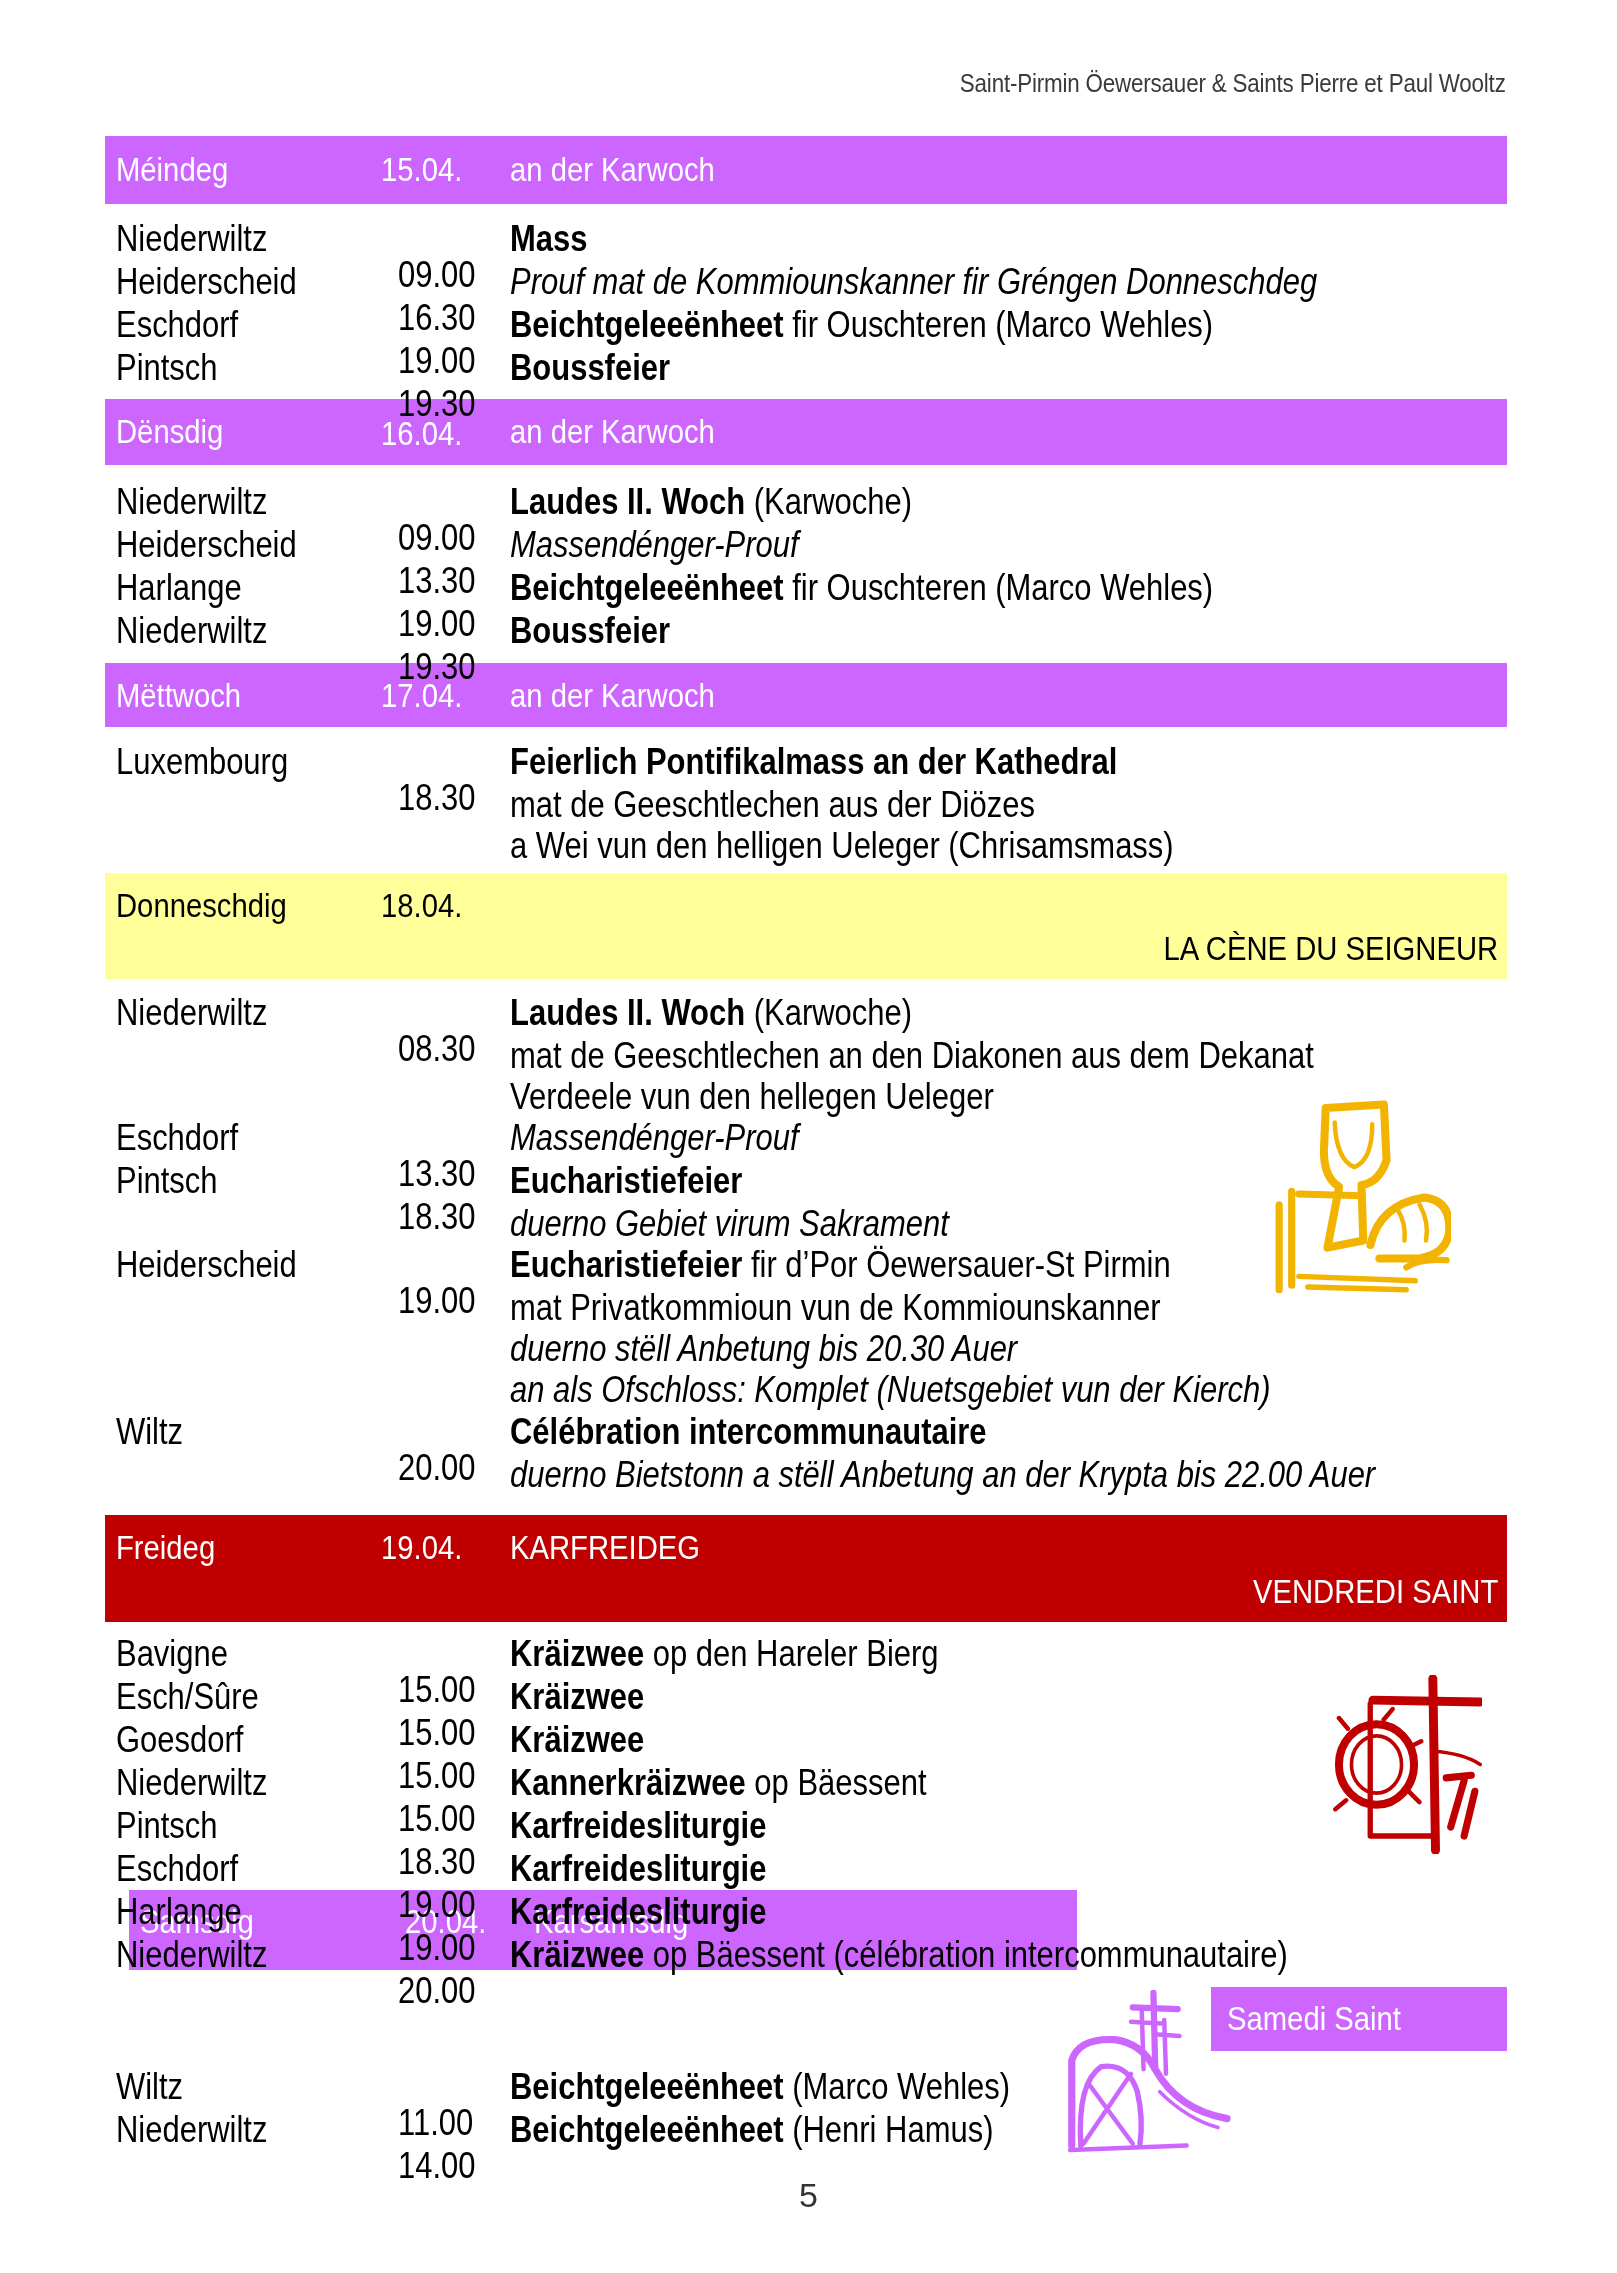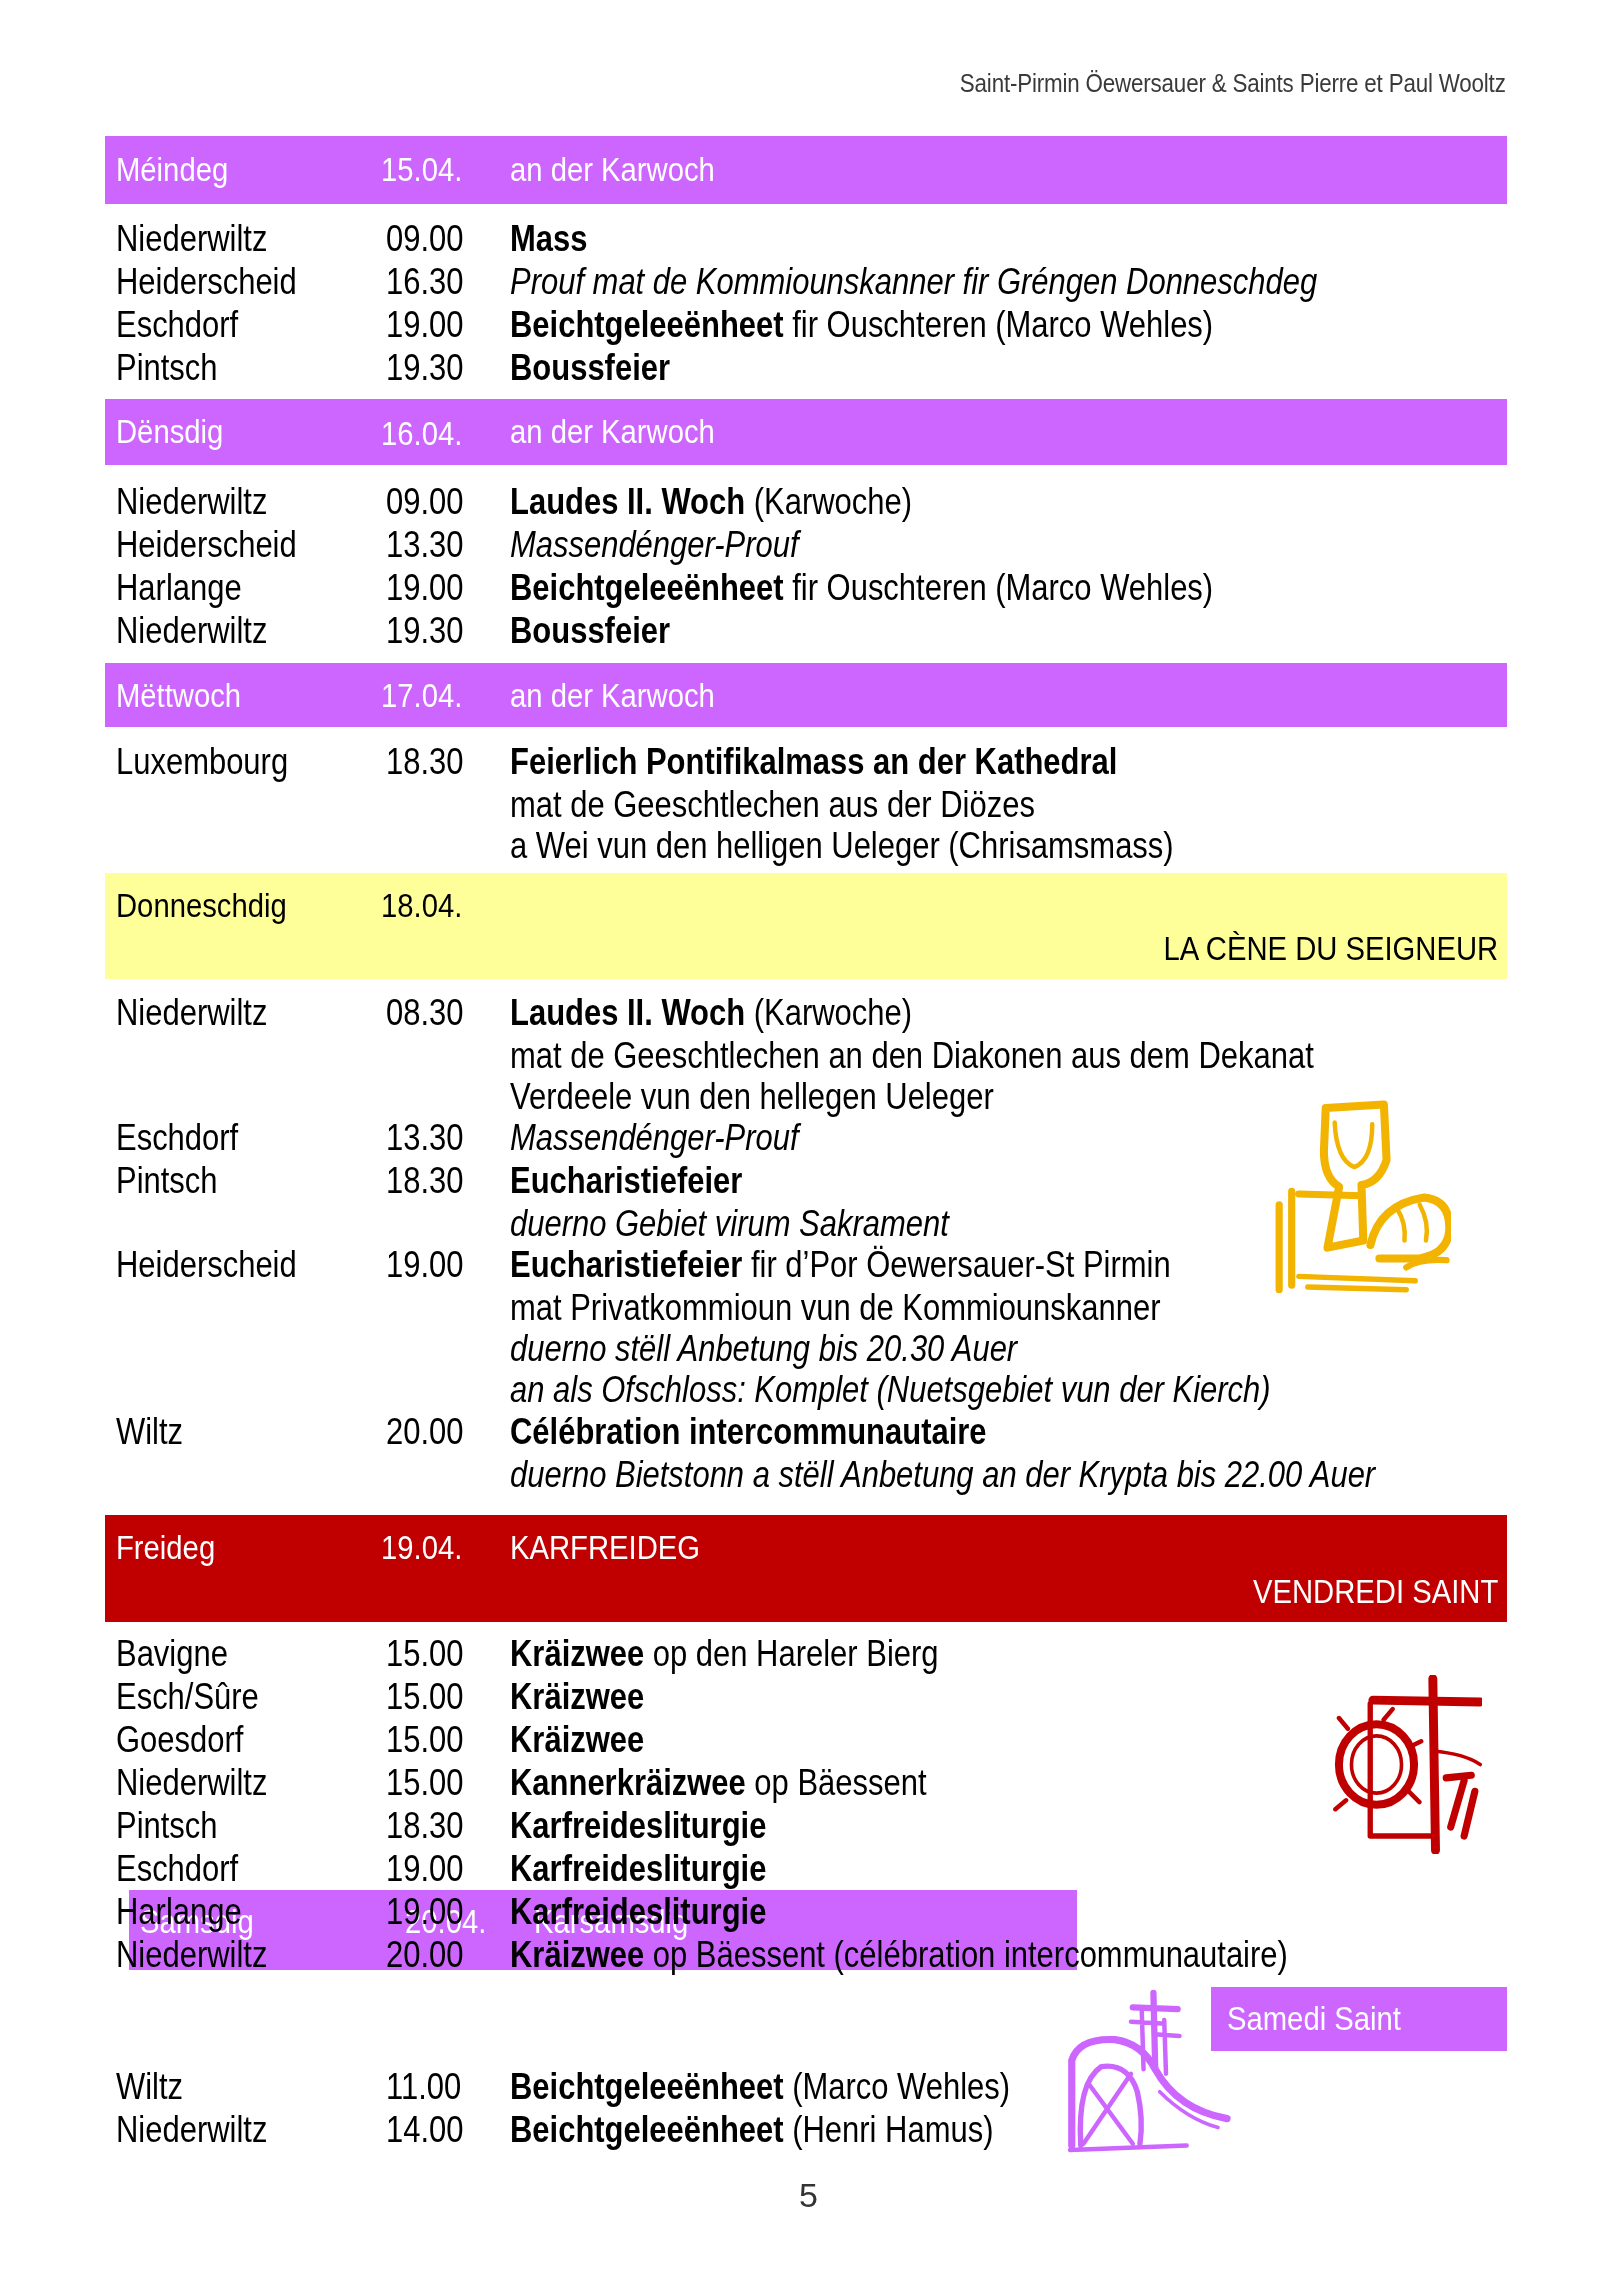--- a/index.html
+++ b/index.html
@@ -12,21 +12,21 @@
   .bar.yellow { background: #ffff99; color: #000; }
   .bar.red { background: #c00000; }
   .bar .day { position: absolute; left: 10.7px; }
   .bar .date { position: absolute; left: 276px; }
   .bar .title { position: absolute; left: 405px; }
   .bar .subtitle { position: absolute; right: 9px; }
   .cond { display: inline-block; transform: scaleX(0.86); transform-origin: left center; white-space: nowrap; }
   .cond-r { display: inline-block; transform: scaleX(0.86); transform-origin: right center; white-space: nowrap; }
   .row { position: absolute; left: 116px; height: 43px; font-size: 36px; line-height: 43px; white-space: nowrap; }
   .row .place { position: absolute; left: 0; }
-  .row .time { position: absolute; left: 270px; }
+  .row .time { position: absolute; left: 282px; margin-top: 36px; }
   .row .event { position: absolute; left: 394px; }
   .event b { font-weight: bold; }
   .event .it { font-style: italic; }
   .illus { position: absolute; }
   .page-num { position: absolute; top: 2176px; left: 0; width: 1617px; text-align: center; font-size: 34px; color: #333; }
 </style>
 </head>
 <body>
 
 <div class="page-header">Saint-Pirmin Öewersauer &amp; Saints Pierre et Paul Wooltz</div>

